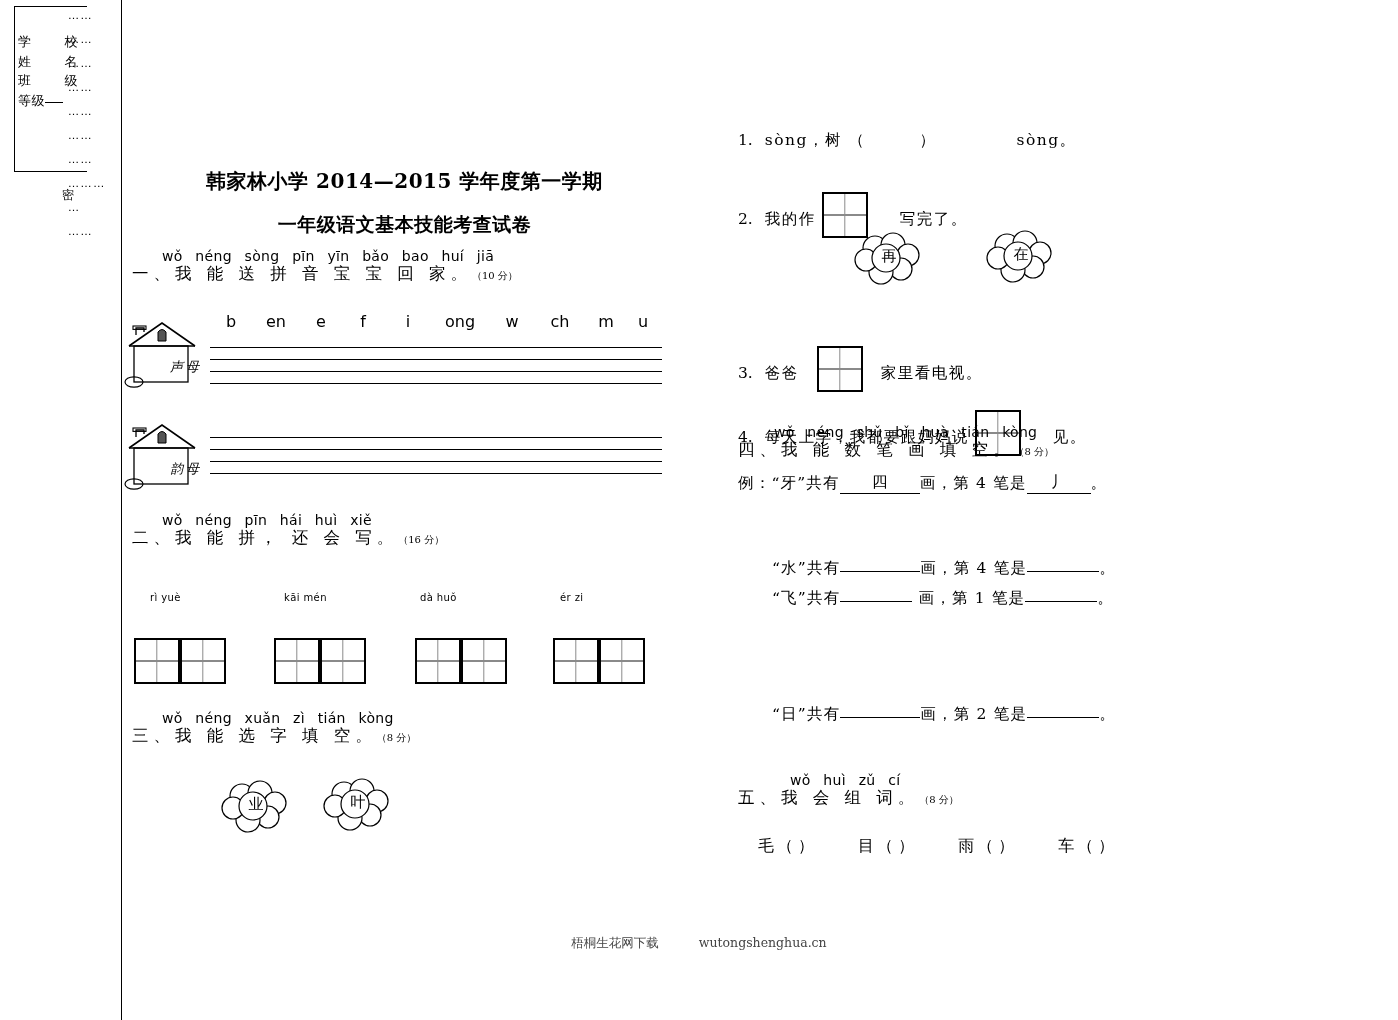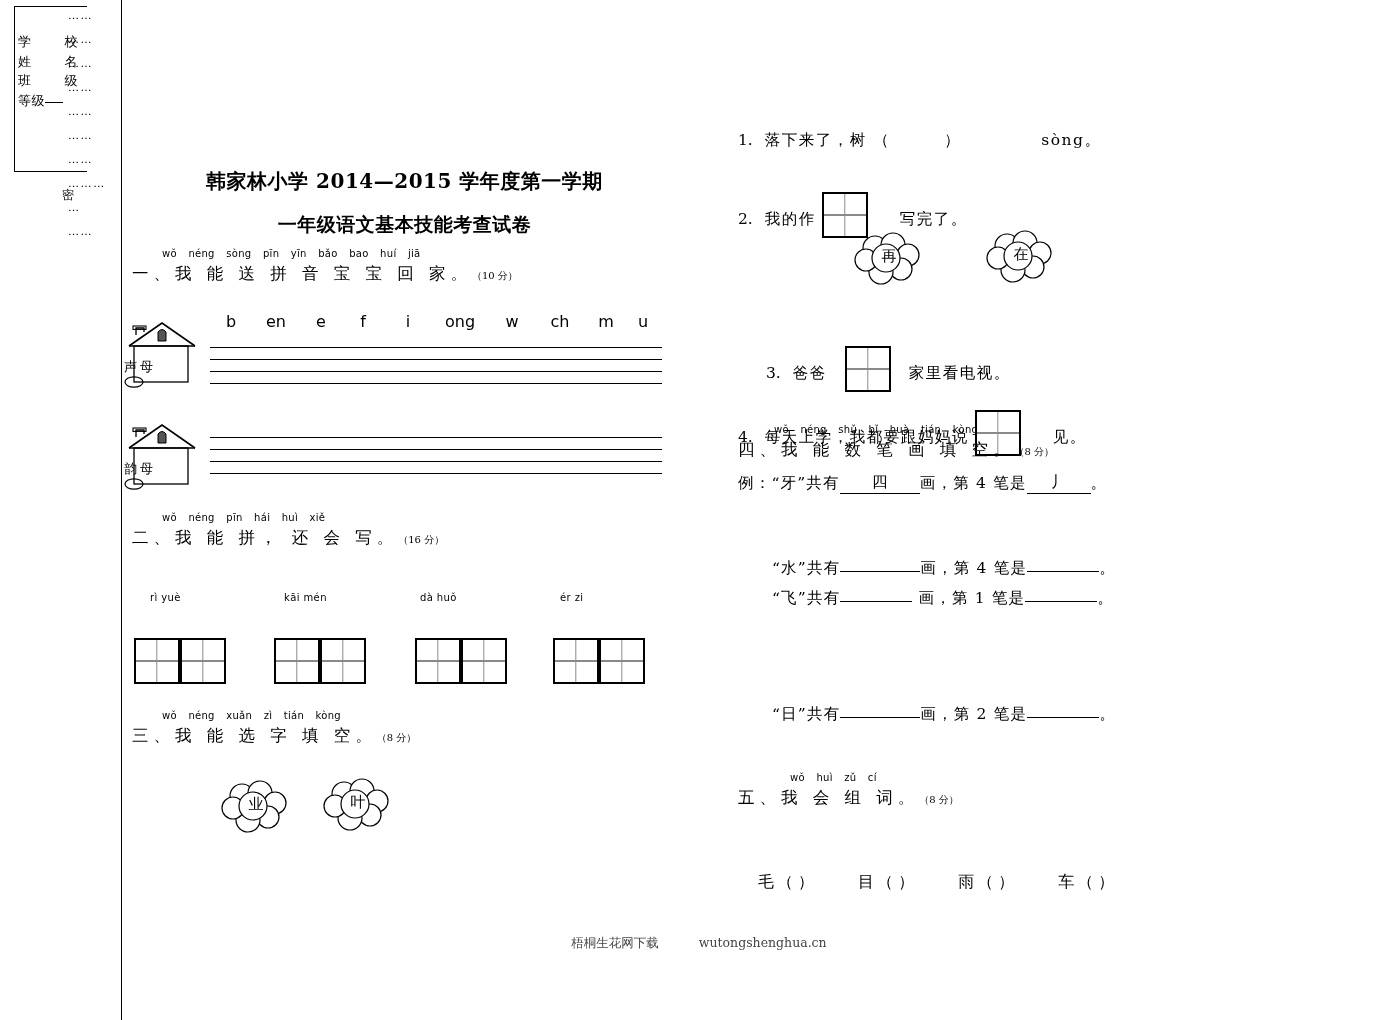--- a/index.html
+++ b/index.html
@@ -122,21 +122,21 @@
   }
 
   
   .sec {
     position: absolute;
     left: 0;
     width: 560px;
   }
   .sec-pinyin {
     font-family: "DejaVu Sans", sans-serif;
-    font-size: 10px;
+    font-size: 14px;
     letter-spacing: 0.3px;
     white-space: nowrap;
     margin-left: 30px;
     word-spacing: 8px;
     height: 15px;
   }
   .sec-title {
     font-family: "DejaVu Serif", serif;
     font-size: 16.5px;
     white-space: nowrap;
@@ -173,24 +173,25 @@
   .house {
     position: absolute;
     width: 78px;
     height: 74px;
   }
   .house svg { display: block; }
   .house-label {
     position: absolute;
     left: 0; top: 40px;
     width: 78px;
-    text-align: left;
+    text-align: right;
     font-family: "DejaVu Serif", serif;
     font-size: 13px;
     letter-spacing: 3px;
+    font-style: italic;
   }
 
   
   .tzg {
     position: relative;
     width: 46px;
     height: 46px;
     border: 2px solid #000;
     box-sizing: border-box;
     display: inline-block;
@@ -286,21 +287,20 @@
   .b80 { width: 80px; }
   .b72 { width: 72px; }
   .b64 { width: 64px; }
 
   
   .zuci-row {
     position: absolute;
     font-family: "DejaVu Serif", serif;
     font-size: 16px;
     white-space: nowrap;
-    margin-top: 36px;
   }
   .zuci-item {
     display: inline-block;
     letter-spacing: 3px;
   }
   .zuci-paren {
     display: inline-block;
     letter-spacing: 0;
   }
   .zuci-gap { display: inline-block; width: 44px; }
@@ -458,21 +458,21 @@
         </g>
       </svg>
       <div class="cloud-char">叶</div>
     </div>
 
   </div>
 
   <div class="col-right">
 
     <div class="q-line" style="left:18px; top:130px;">
-      <span class="q-num">1.</span><span class="gap-small"></span><span>落下来了，树 （</span><span class="gap-wide"></span><span>）</span><span class="gap-wide"></span><span class="gap-mid"></span><span>sòng。</span>
+      <span class="q-num">1.</span><span class="gap-small"></span><span>sòng，树 （</span><span class="gap-wide"></span><span>）</span><span class="gap-wide"></span><span class="gap-mid"></span><span>sòng。</span>
     </div>
 
     <div class="q-line" style="left:18px; top:192px;">
       <span class="q-num">2.</span><span class="gap-small"></span><span>我的作</span><span class="tzg tzg-inline"></span><span class="gap-mid"></span><span>写完了。</span>
     </div>
 
     <div class="cloud" style="left:133px; top:232px;">
       <svg width="72" height="54" viewBox="0 0 72 54">
         <g fill="#fff" stroke="#000" stroke-width="1.2">
           <circle cx="22" cy="16" r="12"></circle>
@@ -494,21 +494,21 @@
           <circle cx="55" cy="23" r="11"></circle>
           <circle cx="48" cy="37" r="11"></circle>
           <circle cx="28" cy="40" r="12"></circle>
           <circle cx="13" cy="28" r="11"></circle>
           <circle cx="33" cy="26" r="14"></circle>
         </g>
       </svg>
       <div class="cloud-char">在</div>
     </div>
 
-    <div class="q-line" style="left:18px; top:346px;margin-left:28px;">
+    <div class="q-line" style="left:18px; top:346px;">
       <span class="q-num">3.</span><span class="gap-small"></span><span>爸爸</span><span class="gap-small"></span><span class="tzg tzg-inline"></span><span class="gap-small"></span><span>家里看电视。</span>
     </div>
 
     <div class="q-line" style="left:18px; top:410px;">
       <span class="q-num">4.</span><span class="gap-small"></span><span>每天上学，我都要跟妈妈说</span><span class="tzg tzg-inline"></span><span class="gap-mid"></span><span>见。</span>
     </div>
 
     <div class="sec" style="top:425px;"></div>
     <div style="position:absolute; left:18px; top:424px; width:520px;">
       <div class="sec-pinyin" style="margin-left:36px">wǒ néng shǔ bǐ huà tián kòng</div>

